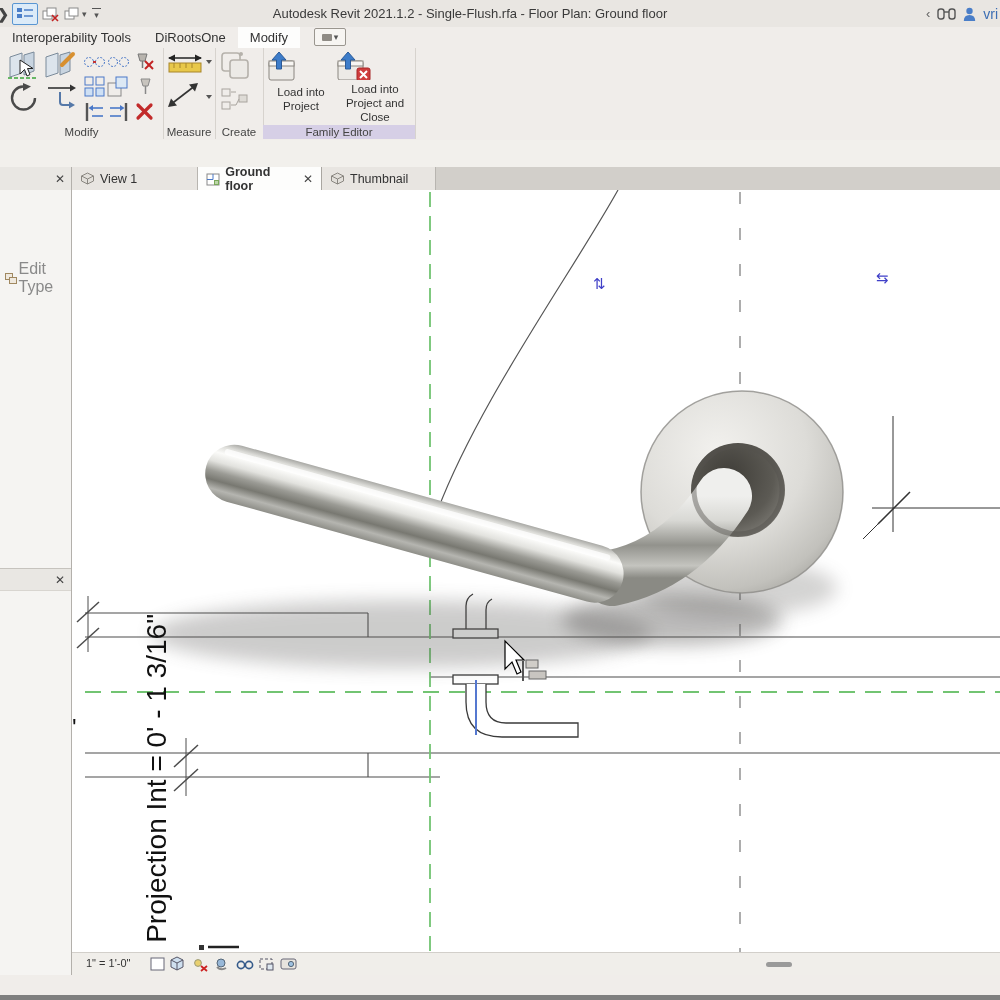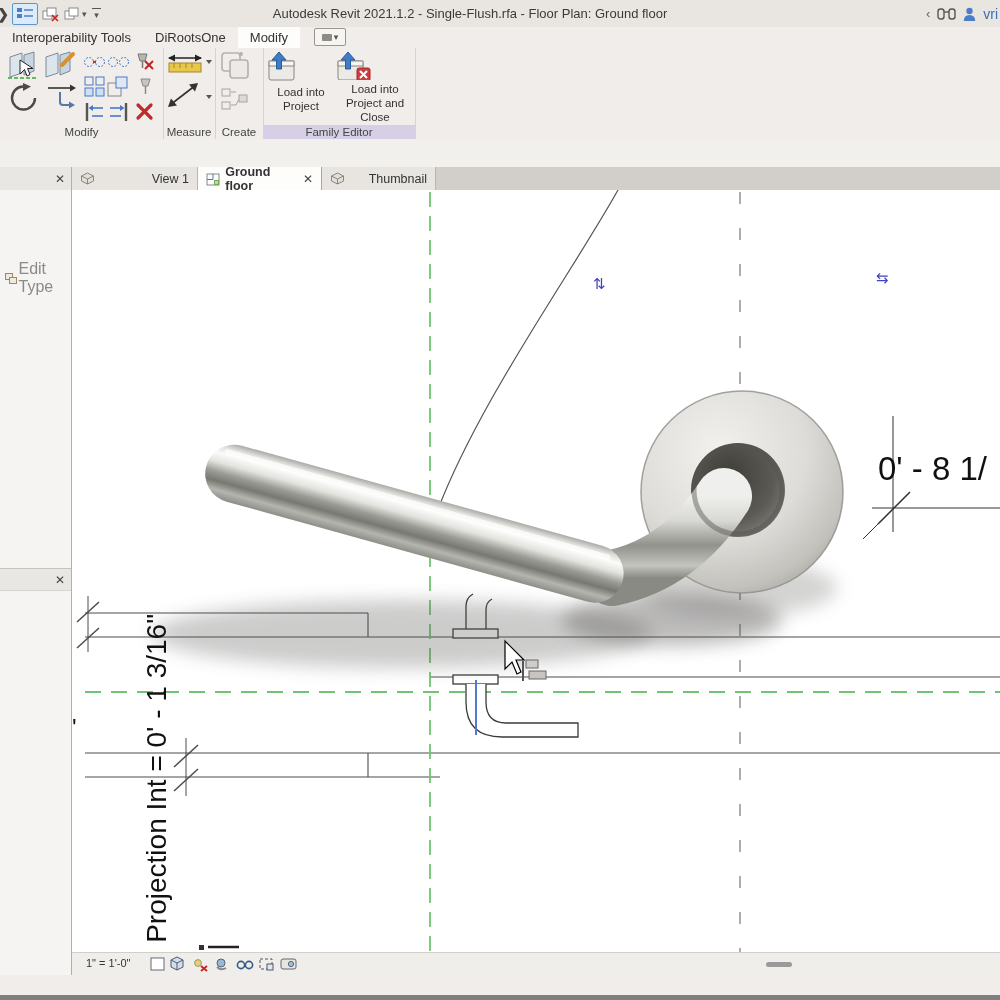--- a/index.html
+++ b/index.html
@@ -41,21 +41,21 @@
   .p-fedit{left:263px;width:152px;}
   .p-fedit .plabel{background:#d6cfe6;}
   .bigbtn{position:absolute;top:2px;width:70px;height:74px;display:flex;flex-direction:column;
           font-size:11.5px;color:#333;text-align:center;line-height:14px;}
   .bigbtn svg{margin:1px 0 2px 0;}
 
   
   .optbar{position:absolute;left:0;top:140px;width:1000px;height:27px;background:#f2f0ec;border-bottom:1px solid #cfccc6;}
   .tabstrip{position:absolute;left:0;top:167px;width:1000px;height:23px;background:#d2cfca;}
   .vtab{position:absolute;top:0;height:23px;display:flex;align-items:center;gap:5px;padding:0 8px;
-        font-size:12.5px;color:#333;background:#e8e5e1;border-right:1px solid #b8b5b0;box-sizing:border-box;justify-content:space-between;}
+        font-size:12.5px;color:#333;background:#e8e5e1;border-right:1px solid #b8b5b0;box-sizing:border-box;}
   .vtab.active{background:#fdfdfc;font-weight:bold;border-right:1px solid #a9a6a1;}
   .closex{font-size:12px;color:#444;font-weight:normal;}
 
   
   .leftcol{position:absolute;left:0;top:167px;width:72px;height:808px;background:#f5f4f2;border-right:1px solid #b3b0ab;box-sizing:border-box;}
   .pal-h{position:absolute;left:0;width:71px;height:23px;background:#e9e7e3;display:flex;align-items:center;justify-content:flex-end;padding-right:6px;box-sizing:border-box;}
   .pal-h1{top:0;}
   .pal-h2{top:401px;border-top:1px solid #c6c3be;border-bottom:1px solid #d8d5d0;}
   .edittype{position:absolute;left:5px;top:93px;display:flex;align-items:center;gap:4px;color:#8a8a8a;font-size:16px;}
   .et-ic{position:relative;width:12px;height:11px;}
@@ -430,21 +430,20 @@
       <g>
         <polygon points="433,451 433,479 440,472 445,484 449,482 444,470 452,470" fill="#fff" stroke="#000" stroke-width="1.2"></polygon>
         <g>
           <line x1="451" y1="471" x2="451" y2="491" stroke="#555" stroke-width="2"></line>
           <rect x="454" y="470" width="12" height="8" fill="#d0cdc8" stroke="#666"></rect>
           <rect x="457" y="481" width="17" height="8" fill="#c8c5c0" stroke="#666"></rect>
         </g>
       </g>
     </svg>
 
-    <div class="dimright">0' - 8 1/</div>
     <div class="dimrot">im Projection Int = 0' - 1 3/16"</div>
     <div class="straymark">'</div>
     <div class="flipctl flipv">⇅</div>
     <div class="flipctl fliph">⇆</div>
   </div>
 
   <div class="viewbar">
     <span class="scale">1" = 1'-0"</span>
     <svg class="vb-icons" width="160" height="17">
       <g>

